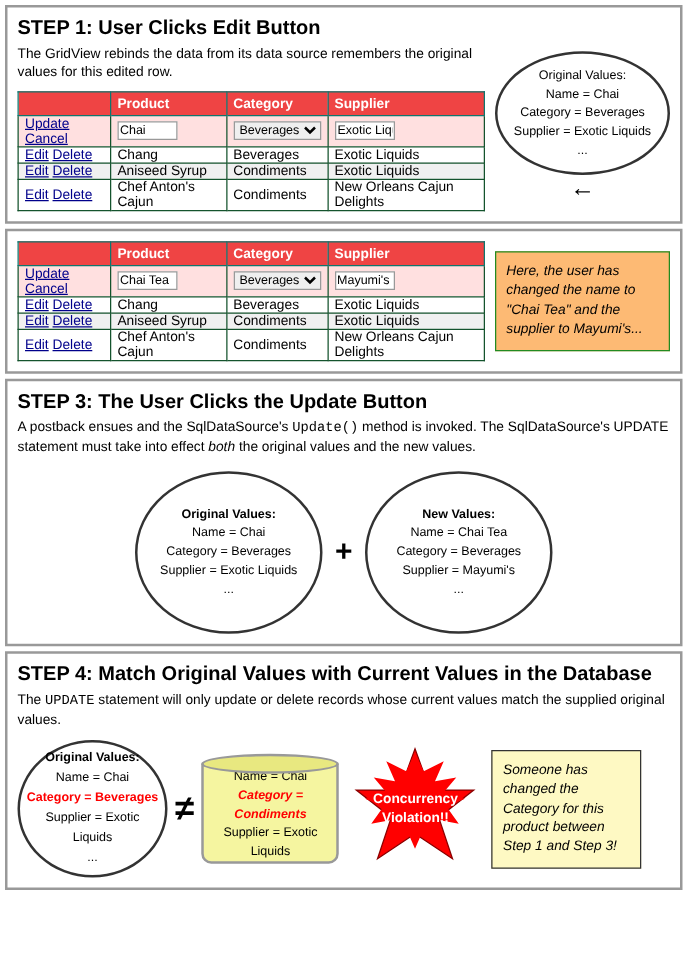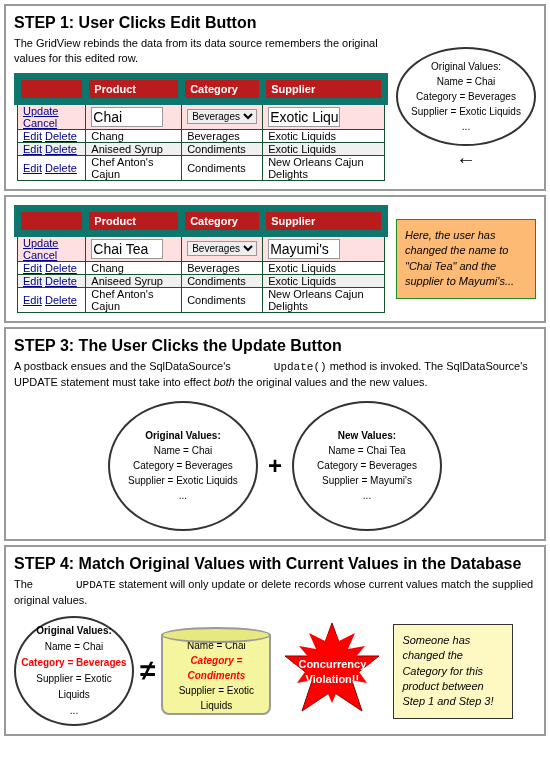--- a/index.html
+++ b/index.html
@@ -25,21 +25,20 @@
 
     .step-desc {
       font-size: 11px;
       margin-bottom: 6px;
       line-height: 1.4;
     }
 
     .step-desc code {
       font-family: Courier New, monospace;
       font-size: 11px;
-      margin-left: 40px;
     }
 
     
     .step-grid-layout {
       display: flex;
       gap: 8px;
       align-items: center;
     }
 
     .grid-container {
@@ -52,47 +51,47 @@
     }
 
     
     .gridview {
       width: 100%;
       border-collapse: collapse;
       font-size: 11px;
     }
 
     .gridview thead tr th {
-      background: #b91c1c;
+      background: #ef4444;
       color: #fff;
       padding: 3px 5px;
       text-align: left;
-      border: 7px solid #0f766e;
+      border: 1px solid #0f766e;
     }
 
     .gridview tbody tr td {
       padding: 0 5px;
       border: 1px solid #14532d;
     }
 
     .gridview tbody tr.edit-row td {
       background: #ffe0e0;
     }
 
     .gridview tbody tr.normal-row td {
       background: #fff;
     }
 
     .gridview tbody tr.alt-row td {
       background: #f0f0f0;
     }
 
     .gridview input[type=text] {
-      width: 72px;
-      font-size: 14px;
+      width: 48px;
+      font-size: 10px;
       border: 1px solid #999;
       padding: 1px;
     }
 
     .gridview select {
       font-size: 10px;
       border: 1px solid #999;
     }
 
     .link-btn {

